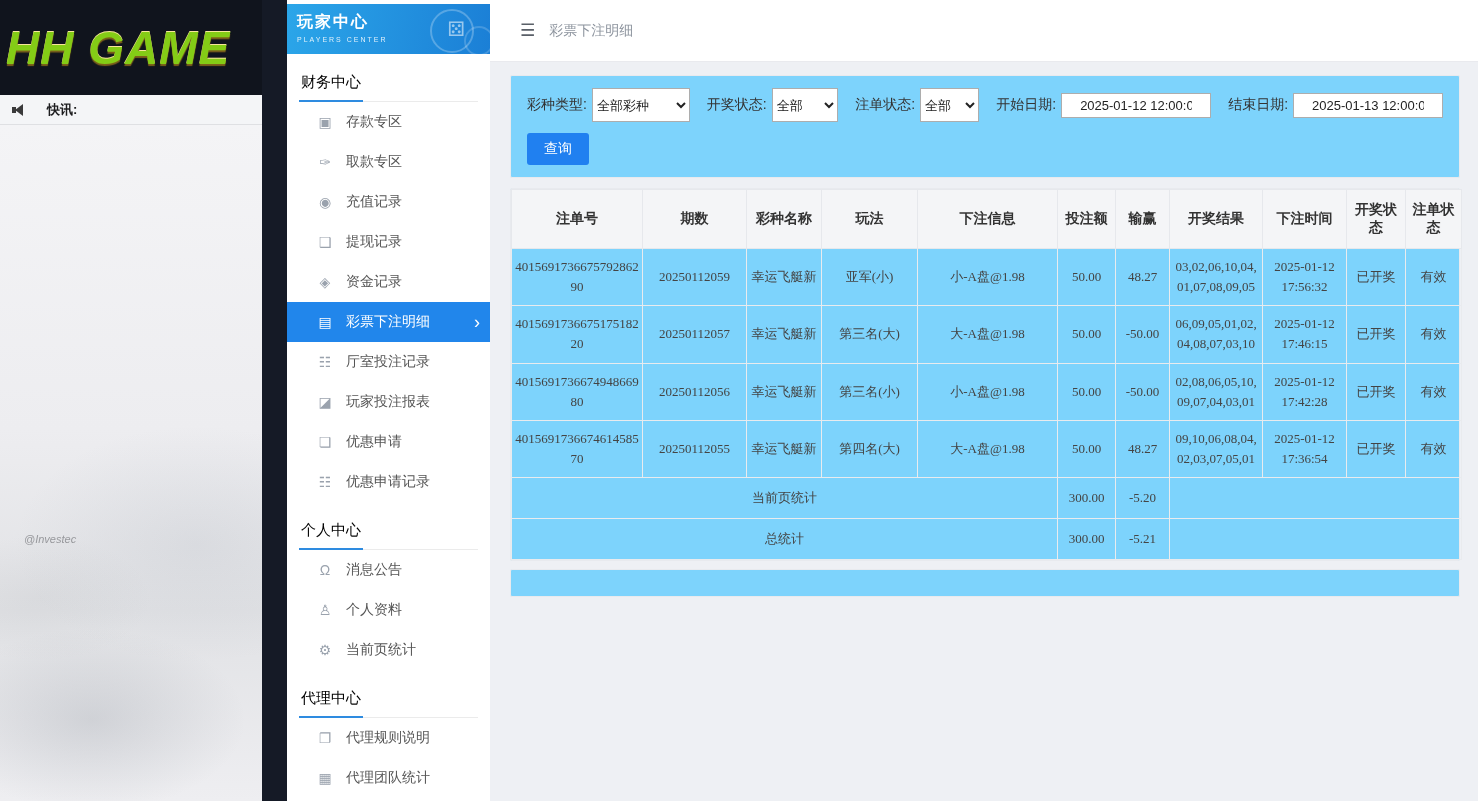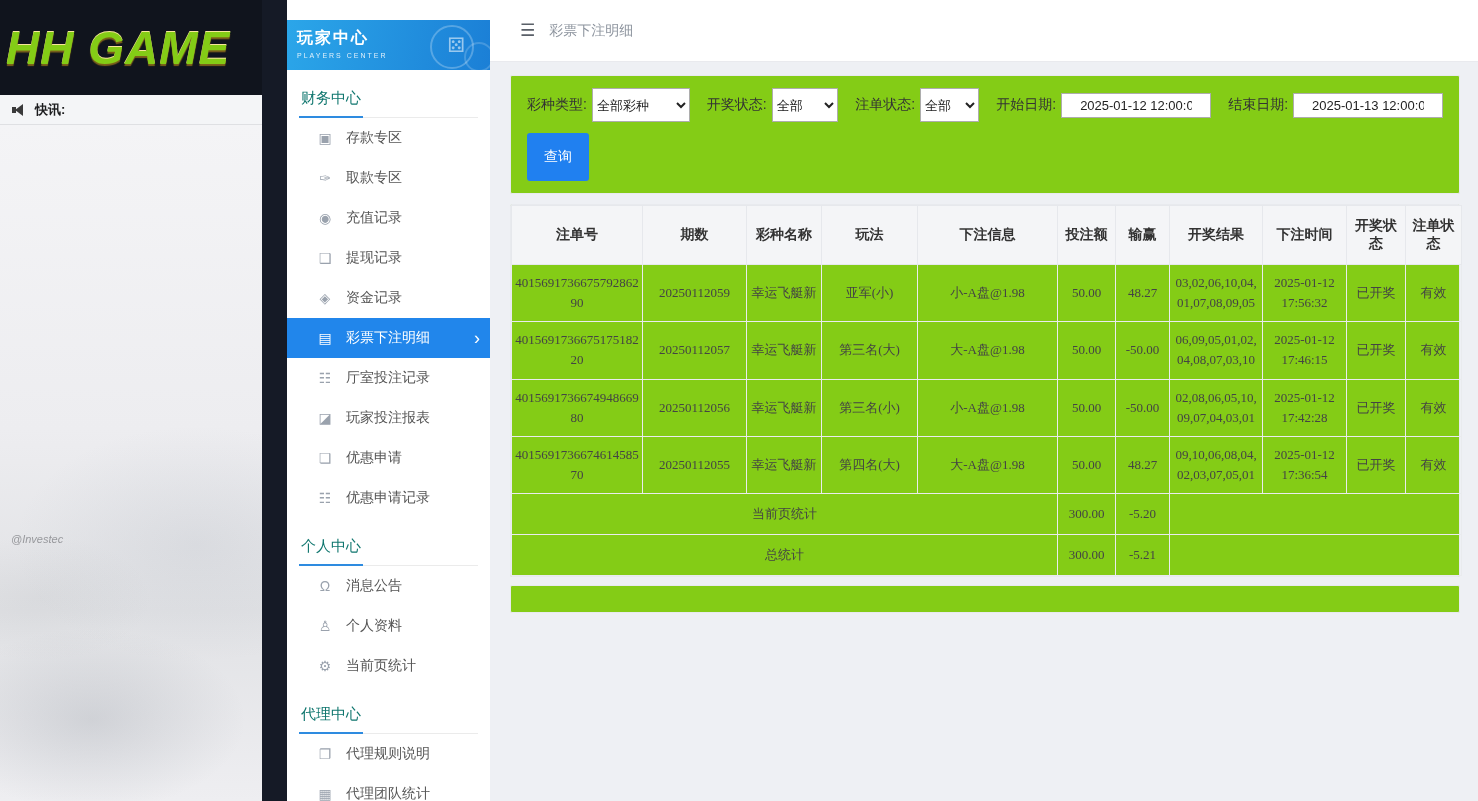--- a/index.html
+++ b/index.html
@@ -5,69 +5,69 @@
   * { box-sizing: border-box; }
   html,body { margin:0; padding:0; width:1478px; height:801px; overflow:hidden;
     font-family:"Liberation Sans","DejaVu Sans",sans-serif; background:#eef0f4; }
   .app { display:flex; width:1478px; height:801px; }
 
   
   .left-zone { flex:0 0 262px; display:flex; flex-direction:column; background:#ececef; }
   .logo-area { height:95px; background:#10141d; display:flex; align-items:center; padding-left:6px; overflow:hidden; }
   .logo-text { font-size:46px; font-weight:bold; font-style:italic; letter-spacing:1px; white-space:nowrap;
     color:#84cc16; text-shadow:0 2px 1px #7c611a, 0 -1px 0 #f7e699; }
-  .news-bar { height:30px; background:#f4f5f7; border-bottom:1px solid #dfe0e3; display:flex; align-items:center; gap:8px; padding-left:12px; }
+  .news-bar { height:30px; background:#f4f5f7; border-bottom:1px solid #dfe0e3; display:flex; align-items:center; gap:20px; padding-left:12px; }
   .speaker { position:relative; width:15px; height:12px; }
   .speaker::before { content:''; position:absolute; left:0; top:3px; width:4px; height:6px; background:#3a3a3a; }
   .speaker::after { content:''; position:absolute; left:3px; top:0; border-top:6px solid transparent; border-bottom:6px solid transparent; border-right:8px solid #3a3a3a; }
   .news-label { font-size:13px; font-weight:bold; color:#1d1d1f; }
   .faded-bg { flex:1; position:relative;
     background:
       radial-gradient(ellipse 220px 130px at 35% 88%, rgba(110,118,130,0.20), transparent 70%),
       radial-gradient(ellipse 260px 170px at 75% 62%, rgba(130,140,155,0.12), transparent 70%),
       radial-gradient(ellipse 160px 90px at 15% 70%, rgba(140,145,150,0.10), transparent 70%),
       linear-gradient(180deg,#f4f4f6 0%,#ededf0 45%,#e1e2e5 72%,#eeeef1 100%); }
-  .watermark { position:absolute; left:11px; top:408px; font-size:11px; font-style:italic; color:#97989c; }
+  .watermark { position:absolute; left:24px; top:408px; font-size:11px; font-style:italic; color:#97989c; }
 
   
   .dark-strip { flex:0 0 25px; background:#151a26; }
 
   
-  .sidebar { flex:0 0 203px; background:#fff; overflow:hidden; padding-top:20px; }
+  .sidebar { flex:0 0 203px; background:#fff; overflow:hidden; padding-top:4px; }
   .sb-header { position:relative; height:50px; background:linear-gradient(100deg,#2ba6e9 0%,#1b7fd6 100%); color:#fff; padding:8px 10px 0; overflow:hidden; }
   .sb-header::before { content:''; position:absolute; right:16px; top:5px; width:40px; height:40px; border:2px solid rgba(255,255,255,0.25); border-radius:50%; }
   .sb-header::after { content:''; position:absolute; right:-4px; top:22px; width:26px; height:26px; border:2px solid rgba(255,255,255,0.18); border-radius:50%; }
   .sb-title { font-size:16px; font-weight:bold; letter-spacing:2px; }
   .sb-subtitle { font-size:7px; letter-spacing:2px; color:rgba(255,255,255,0.85); margin-top:3px; }
   .sb-ornament { position:absolute; right:25px; top:13px; font-size:20px; color:rgba(255,255,255,0.55); }
-  .sb-section { margin:15px 12px 0; border-bottom:1px solid #ebebeb; font-size:15px; color:#0f766e; }
+  .sb-section { margin:15px 12px 0; border-bottom:1px solid #ebebeb; font-size:15px; color:#000000; }
   .sb-section span { display:inline-block; padding:4px 2px 8px; border-bottom:2px solid #2e8be0; margin-bottom:-1px; }
   .sb-item { height:40px; display:flex; align-items:center; gap:13px; padding:0 10px 0 30px; font-size:14px; color:#555; cursor:pointer; }
   .sb-icon { width:16px; text-align:center; color:#9aa2ad; font-size:14px; }
   .sb-item.active { background:#2186eb; color:#fff; }
   .sb-item.active .sb-icon { color:#fff; }
   .sb-arrow { margin-left:auto; font-size:18px; line-height:1; color:#fff; }
 
   
   .main { flex:1; display:flex; flex-direction:column; background:#eef0f4; min-width:0; }
   .topbar { height:62px; background:#fff; border-bottom:1px solid #e9eaee; display:flex; align-items:center; gap:14px; padding-left:30px; flex:0 0 62px; }
   .hamburger { font-size:17px; color:#5a6068; cursor:pointer; }
   .topbar-title { font-size:14px; color:#8d949e; }
   .content { padding:13px 18px 0 20px; }
-  .card { background:#84cc16; border:1px solid #e8eaee; border-radius:2px; }
+  .card { background:#7dd3fc; border:1px solid #e8eaee; border-radius:2px; }
 
   .filter-card { padding:12px 16px 12px; margin-bottom:10px; }
   .filter-row { display:flex; align-items:center; gap:5px; font-size:14px; color:#333; white-space:nowrap; }
   .f-label { margin-left:12px; }
   .f-label:first-child { margin-left:0; }
   .f-select { height:34px; font-size:13px; border:1px solid #adadad; background:#fff; color:#222; }
   .w105 { width:106px; } .w70 { width:72px; } .w64 { width:64px; }
   .f-input { width:150px; height:25px; border:1px solid #adadad; font-size:13px; color:#222; padding:0 18px; }
   .filter-actions { margin-top:11px; }
-  .btn-query { background:#2080f0; color:#fff; border:none; border-radius:3px; padding:15px 17px; font-size:14px; cursor:pointer;text-align:center; }
+  .btn-query { background:#2080f0; color:#fff; border:none; border-radius:3px; padding:7px 17px; font-size:14px; cursor:pointer;text-align:center; }
 
   .table-card { margin-bottom:8px; }
   table { width:100%; border-collapse:collapse; table-layout:fixed;font-family:Liberation Serif, serif; }
   th { background:#f4f5f7; font-weight:bold; color:#333; font-size:14px; padding:11px 2px; border:1px solid #e6e8ec; text-align:center; }
   td { border:1px solid #e9ebee; text-align:center; font-size:13px; color:#444; padding:8px 3px; line-height:1.55; }
   td.ba { word-break:break-all; }
   .summary-row td { padding:10px 5px; }
 
   .pagination-card { display:flex; justify-content:space-between; align-items:center; padding:13px 16px; font-size:13px; color:#4a4f57; }
 </style>

